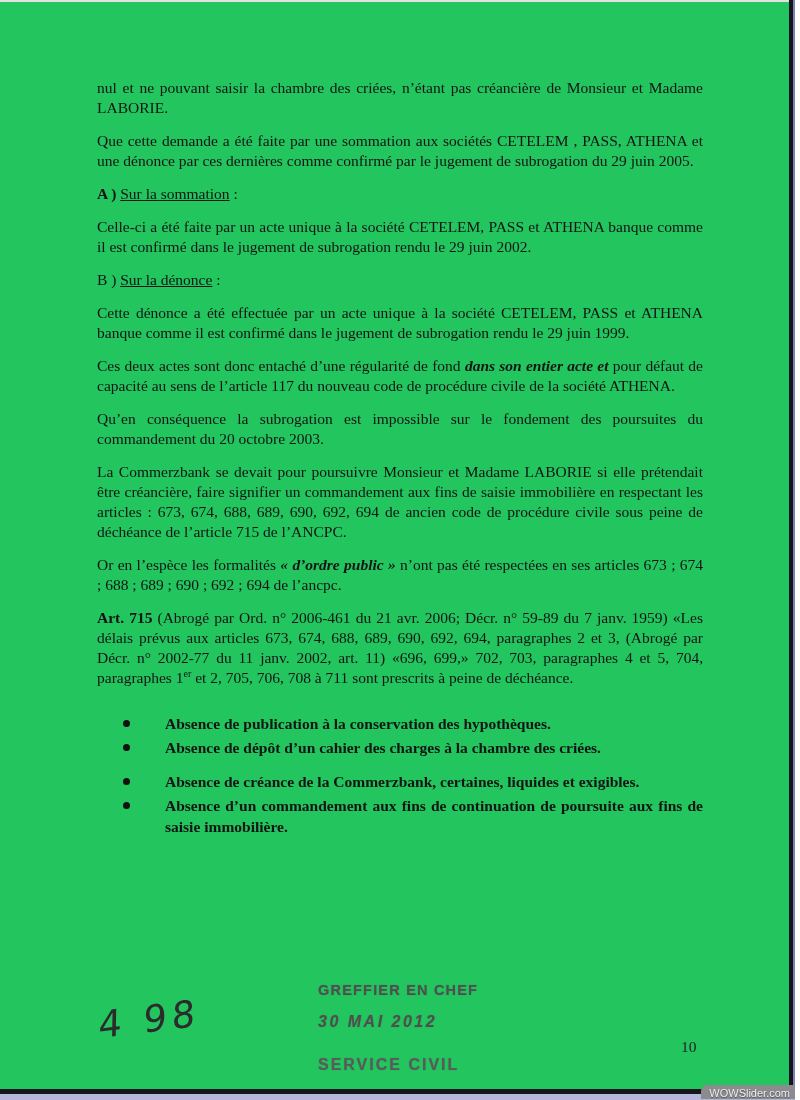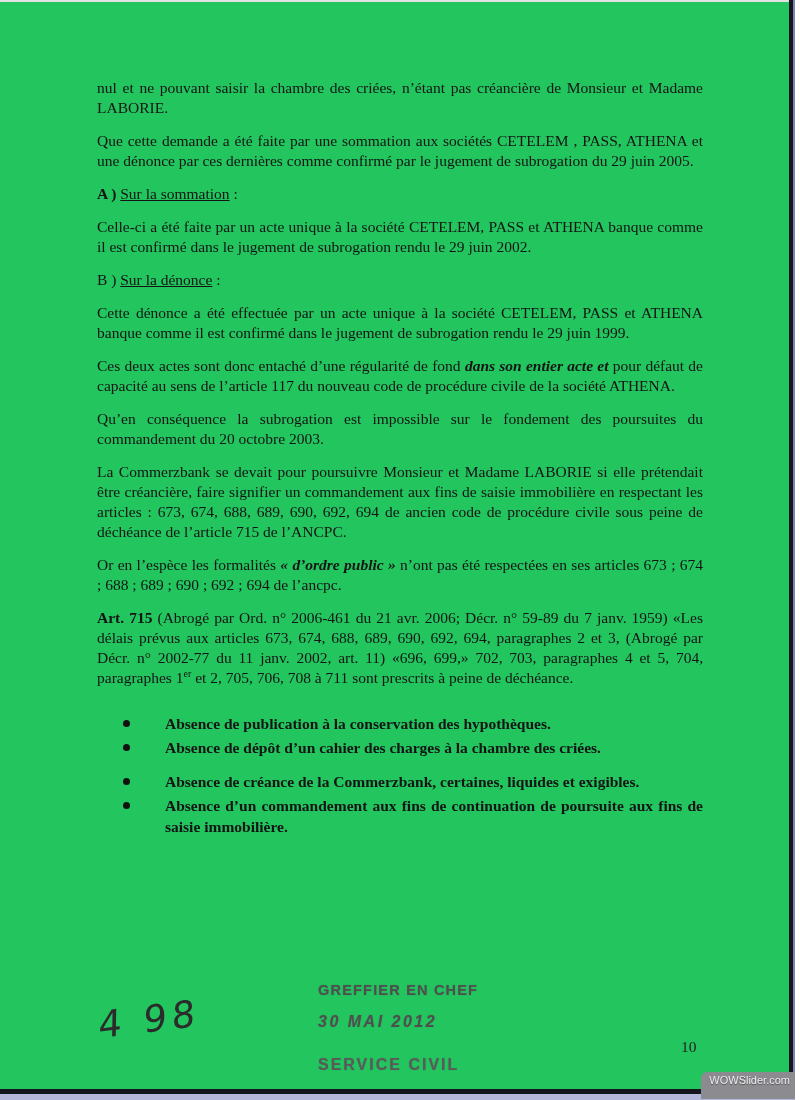--- a/index.html
+++ b/index.html
@@ -59,21 +59,21 @@
   .edge-top    { position: absolute; top: 0; left: 0; width: 100%; height: 2px; background: #e2e2e0; }
   .edge-right-dark { position: absolute; top: 0; right: 2px; width: 4px; height: 100%; background: #15151d; }
   .edge-right-blue { position: absolute; top: 0; right: 0; width: 2px; height: 100%; background: #7b82b8; }
   .bottom-bar      { position: absolute; bottom: 6px; left: 0; width: 100%; height: 5px; background: #15151d; }
   .bottom-lavender { position: absolute; bottom: 0; left: 0; width: 100%; height: 6px; background: #b4b7d9; }
 
   .watermark {
     position: absolute; right: 0; bottom: 1px; z-index: 5;
     background: #8c8c90; color: #efeff1;
     font-family: "Liberation Sans", sans-serif; font-size: 11px;
-    padding: 2px 5px 13px 8px; border-radius: 6px 0 0 0;
+    padding: 2px 5px 0 8px; border-radius: 6px 0 0 0;
     text-shadow: 0 1px 1px rgba(60,60,60,0.8);
     cursor: pointer;
   }
 </style>
 </head>
 <body>
 
 <div class="page">
 
   <div class="doc-body" id="doc-body">

